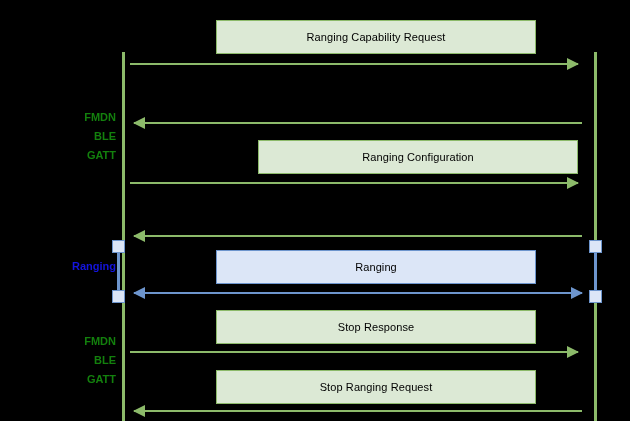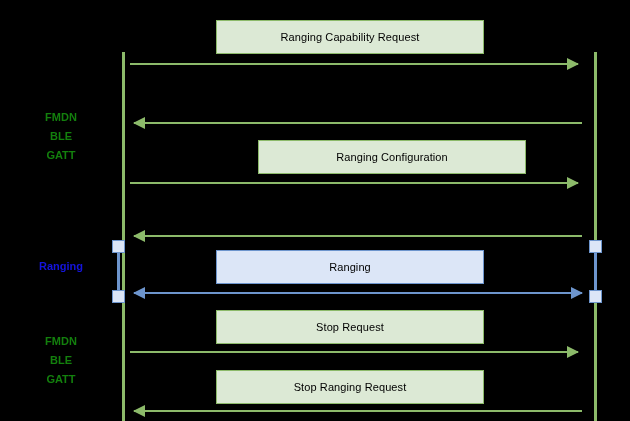--- a/index.html
+++ b/index.html
@@ -21,21 +21,21 @@
     position: absolute;
     width: 3px;
     background: #8cba6a;
   }
   #lifeline-left  { left: 122px; top: 52px; height: 369px; }
   #lifeline-right { left: 594px; top: 52px; height: 369px; }
 
   .msg-box {
     position: absolute;
     left: 216px;
-    width: 268px;
+    width: 320px;
     height: 34px;
     box-sizing: border-box;
     display: flex;
     align-items: center;
     justify-content: center;
     font-size: 11px;
     color: #000000;
     letter-spacing: 0.1px;
   }
   .msg-box.green {
@@ -94,21 +94,21 @@
   .side-label {
     position: absolute;
     width: 110px;
     text-align: center;
     font-size: 11px;
     font-weight: bold;
     line-height: 19px;
   }
   .side-label.green { color: #13800d; }
   .side-label.blue  { color: #1414dd; }
-  .side-label span { display: block; }
+  .side-label span { display: block; text-align: right; }
 </style>
 </head>
 <body>
 
 <div id="diagram-root">
 
   <div class="lifeline" id="lifeline-left"></div>
   <div class="lifeline" id="lifeline-right"></div>
 
   <div class="side-label green" style="left:6px; top:108px;">
@@ -164,21 +164,21 @@
   <div class="msg-box blue" style="top:250px;">
     <span>Ranging</span>
   </div>
   <div class="arrow blue" style="left:134px; top:287px; width:448px;">
     <div class="shaft"></div>
     <div class="head left"></div>
     <div class="head right"></div>
   </div>
 
   <div class="msg-box green" style="top:310px;">
-    <span>Stop Request</span>
+    <span>Stop Response</span>
   </div>
   <div class="arrow green" style="left:130px; top:346px; width:448px;">
     <div class="shaft"></div>
     <div class="head right"></div>
   </div>
 
   <div class="msg-box green" style="top:370px;">
     <span>Stop Ranging Request</span>
   </div>
   <div class="arrow green" style="left:134px; top:405px; width:448px;">

